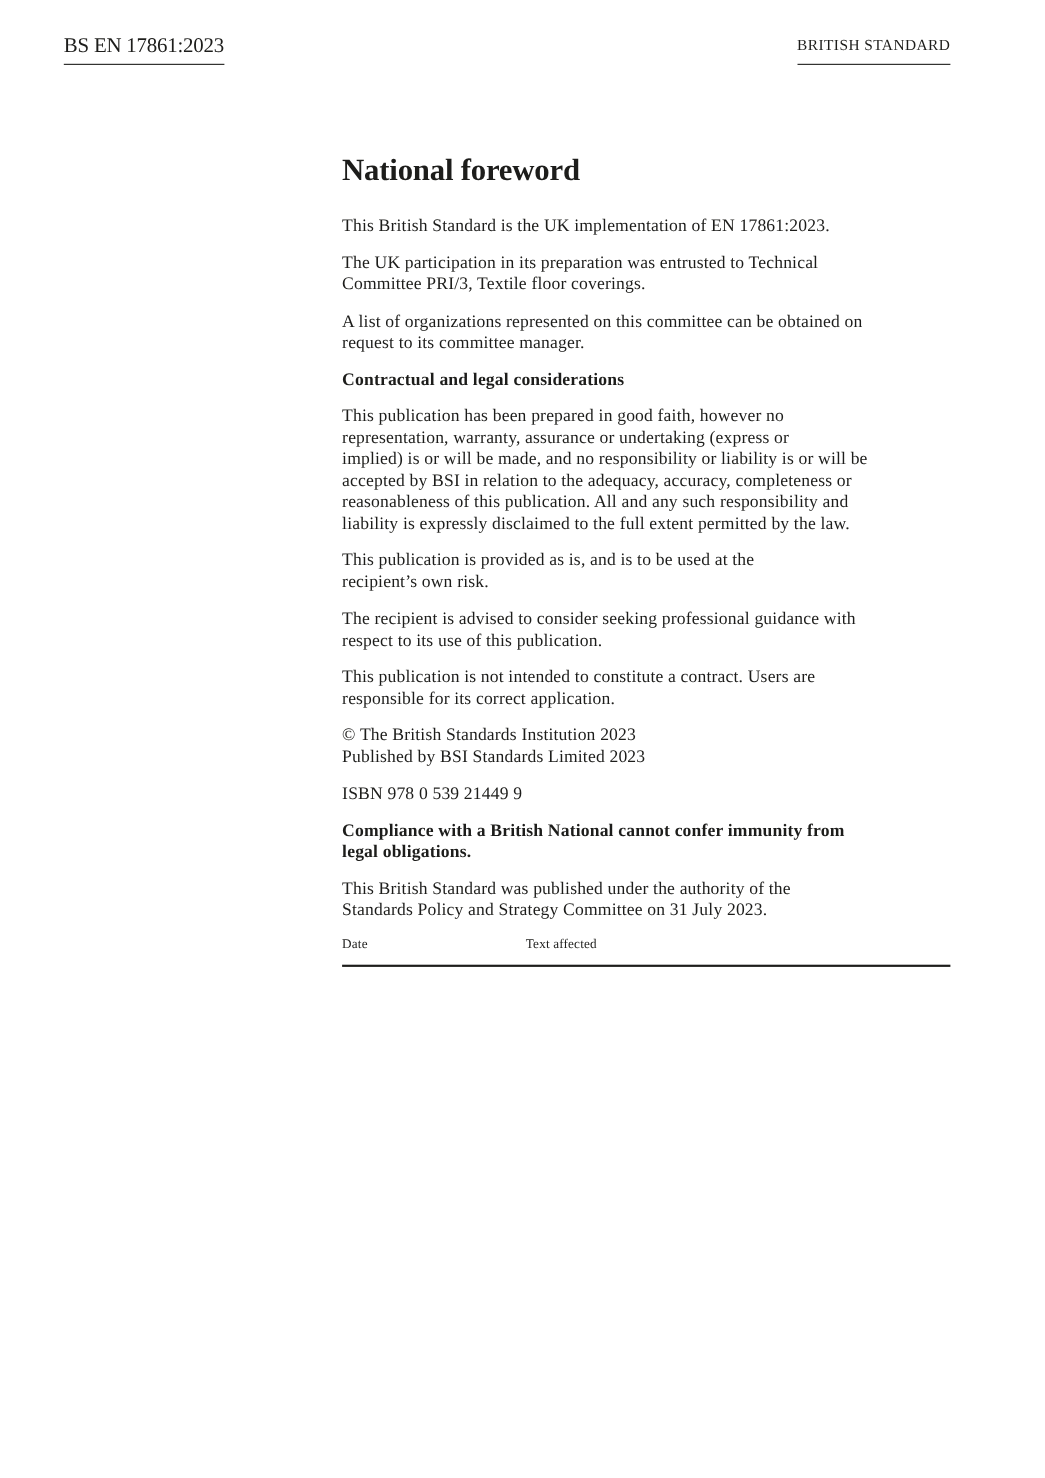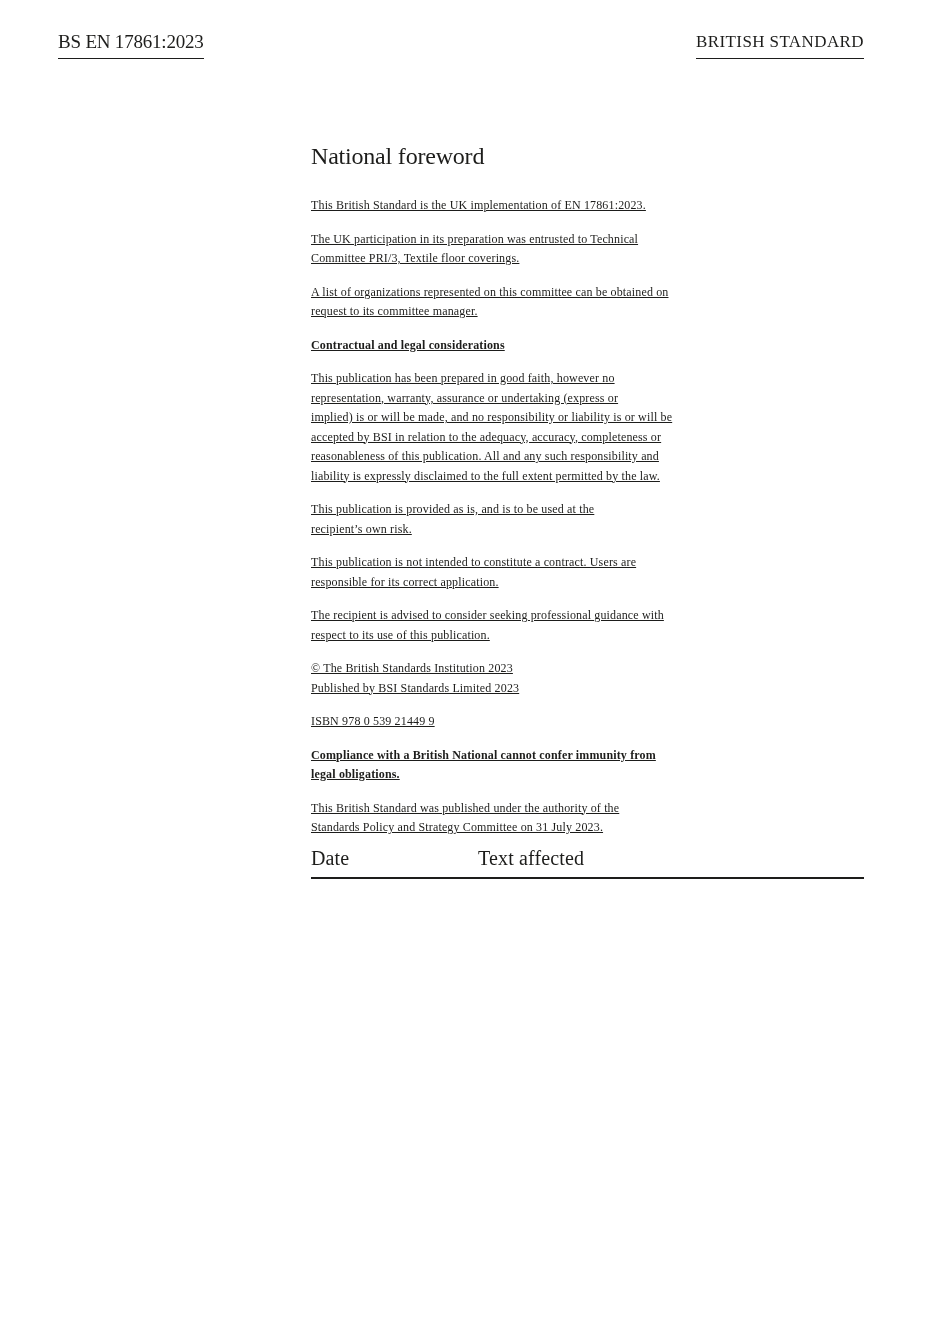--- a/index.html
+++ b/index.html
@@ -27,54 +27,53 @@
     align-items: flex-start;
   }
   .running-header .hdr {
     display: inline-block;
     line-height: 21px;
     padding-bottom: 6px;
     border-bottom: 1.5px solid #1d1d1b;
     white-space: pre;
   }
   .hdr-left  { font-size: 19px; letter-spacing: -0.2px; }
-  .hdr-right { font-size: 17px; letter-spacing: 0.4px; }
+  .hdr-right { font-size: 14px; letter-spacing: 0.4px; }
 
   
   .content {
     position: absolute;
     left: 311px;
     top: 141px;
     width: 590px;
   }
   .doc-title {
     margin: 0;
-    font-size: 24px;
+    font-size: 28px;
     line-height: 30px;
-    font-weight: normal;
+    font-weight: bold;
     letter-spacing: -0.2px;
     white-space: pre;
   }
   .blk {
     margin: 14px 0 0 0;
-    font-size: 12px;
+    font-size: 16px;
     line-height: 19.5px;
     letter-spacing: 0.15px;
     white-space: pre;
-    text-decoration: underline;
   }
   .subhead { font-weight: bold; }
   .mt25 { margin-top: 25px; }
   .mt22 { margin-top: 22px; }
 
   
   .amend-row {
     display: flex;
     margin-top: 11px;
-    font-size: 20px;
+    font-size: 12px;
     line-height: 19.5px;
     letter-spacing: 0.15px;
   }
   .amend-col-date { width: 167px; }
   .amend-rule {
     margin-top: 9px;
     width: 553px;
     height: 2px;
     background: #1d1d1b;
   }
@@ -102,24 +101,24 @@
     <p class="blk subhead">Contractual and legal considerations</p>
 
     <p class="blk">This publication has been prepared in good faith, however no
 representation, warranty, assurance or undertaking (express or
 implied) is or will be made, and no responsibility or liability is or will be
 accepted by BSI in relation to the adequacy, accuracy, completeness or
 reasonableness of this publication. All and any such responsibility and
 liability is expressly disclaimed to the full extent permitted by the law.</p>
     <p class="blk">This publication is provided as is, and is to be used at the
 recipient’s own risk.</p>
+    <p class="blk">The recipient is advised to consider seeking professional guidance with
+respect to its use of this publication.</p>
     <p class="blk">This publication is not intended to constitute a contract. Users are
 responsible for its correct application.</p>
-    <p class="blk">The recipient is advised to consider seeking professional guidance with
-respect to its use of this publication.</p>
     <p class="blk">© The British Standards Institution 2023
 Published by BSI Standards Limited 2023</p>
     <p class="blk">ISBN 978 0 539 21449 9</p>
 
     <p class="blk subhead">Compliance with a British National cannot confer immunity from
 legal obligations.</p>
 
     <p class="blk">This British Standard was published under the authority of the
 Standards Policy and Strategy Committee on 31 July 2023.</p>
 

